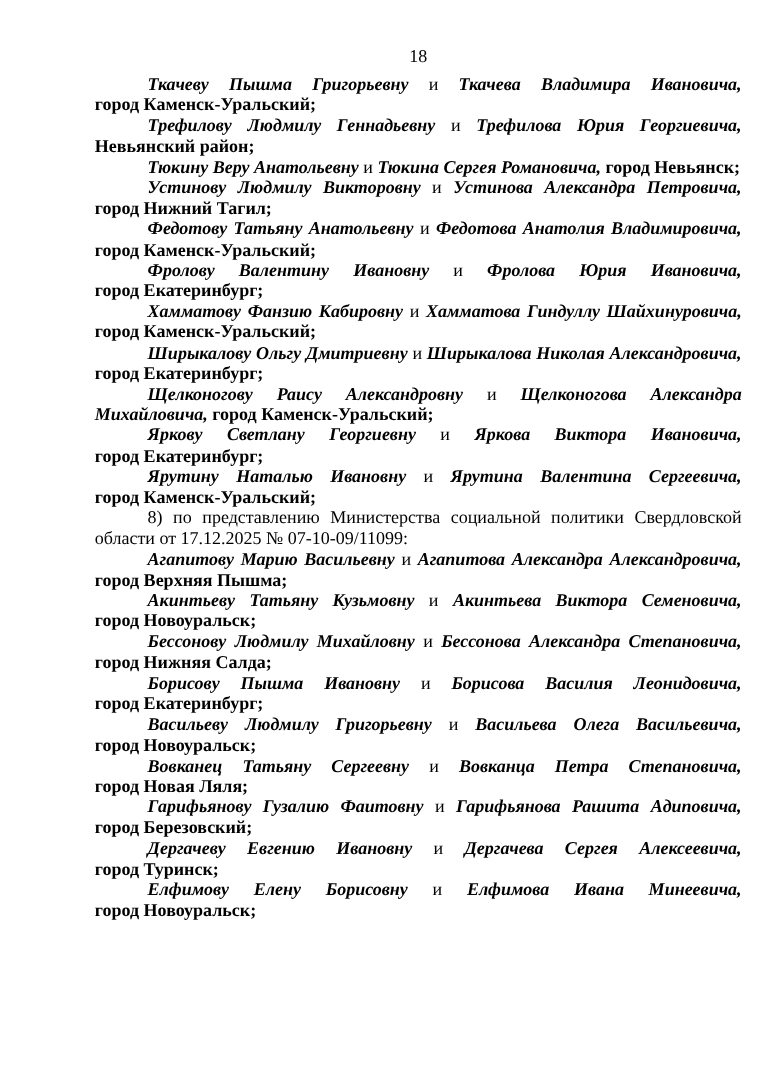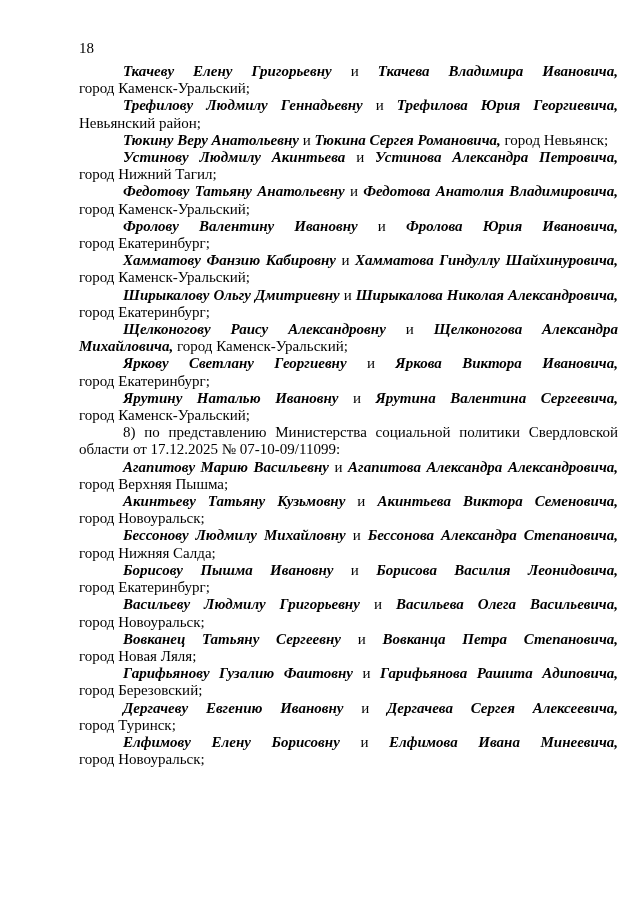--- a/index.html
+++ b/index.html
@@ -15,51 +15,52 @@
     color: #000000;
   }
   .sheet {
     box-sizing: border-box;
     width: 640px;
     height: 905px;
     padding: 40px 22px 0 79px;
     background: #ffffff;
   }
   .pageno {
-    text-align: left;
+    text-align: center;
     font-size: 15px;
     line-height: 17px;
     margin: 0 0 6px 0;
   }
   .entries p {
     margin: 0;
     font-size: 15px;
     line-height: 17.2px;
     text-align: justify;
     text-indent: 44px;
     hyphens: none;
   }
   .name {
     font-weight: bold;
     font-style: italic;
   }
   .loc {
     white-space: nowrap;
+    font-weight: bold;
   }
 </style>
 </head>
 <body>
 
 <main class="sheet">
   <div class="pageno">18</div>
   <section class="entries" id="entries">
-      <p><span class="name">Ткачеву Елену Григорьевну</span> <span>и</span> <span class="name">Ткачева Владимира Ивановича,</span> <span class="loc">город Каменск-Уральский;</span></p>
+      <p><span class="name">Ткачеву Пышма Григорьевну</span> <span>и</span> <span class="name">Ткачева Владимира Ивановича,</span> <span class="loc">город Каменск-Уральский;</span></p>
       <p><span class="name">Трефилову Людмилу Геннадьевну</span> <span>и</span> <span class="name">Трефилова Юрия Георгиевича,</span> <span class="loc">Невьянский район;</span></p>
       <p><span class="name">Тюкину Веру Анатольевну</span> <span>и</span> <span class="name">Тюкина Сергея Романовича,</span> <span class="loc">город Невьянск;</span></p>
-      <p><span class="name">Устинову Людмилу Акинтьева</span> <span>и</span> <span class="name">Устинова Александра Петровича,</span> <span class="loc">город Нижний Тагил;</span></p>
+      <p><span class="name">Устинову Людмилу Викторовну</span> <span>и</span> <span class="name">Устинова Александра Петровича,</span> <span class="loc">город Нижний Тагил;</span></p>
       <p><span class="name">Федотову Татьяну Анатольевну</span> <span>и</span> <span class="name">Федотова Анатолия Владимировича,</span> <span class="loc">город Каменск-Уральский;</span></p>
       <p><span class="name">Фролову Валентину Ивановну</span> <span>и</span> <span class="name">Фролова Юрия Ивановича,</span> <span class="loc">город Екатеринбург;</span></p>
       <p><span class="name">Хамматову Фанзию Кабировну</span> <span>и</span> <span class="name">Хамматова Гиндуллу Шайхинуровича,</span> <span class="loc">город Каменск-Уральский;</span></p>
       <p><span class="name">Ширыкалову Ольгу Дмитриевну</span> <span>и</span> <span class="name">Ширыкалова Николая Александровича,</span> <span class="loc">город Екатеринбург;</span></p>
       <p><span class="name">Щелконогову Раису Александровну</span> <span>и</span> <span class="name">Щелконогова Александра Михайловича,</span> <span class="loc">город Каменск-Уральский;</span></p>
       <p><span class="name">Яркову Светлану Георгиевну</span> <span>и</span> <span class="name">Яркова Виктора Ивановича,</span> <span class="loc">город Екатеринбург;</span></p>
       <p><span class="name">Ярутину Наталью Ивановну</span> <span>и</span> <span class="name">Ярутина Валентина Сергеевича,</span> <span class="loc">город Каменск-Уральский;</span></p>
       <p><span>8) по представлению Министерства социальной политики Свердловской области от 17.12.2025 № 07-10-09/11099:</span></p>
       <p><span class="name">Агапитову Марию Васильевну</span> <span>и</span> <span class="name">Агапитова Александра Александровича,</span> <span class="loc">город Верхняя Пышма;</span></p>
       <p><span class="name">Акинтьеву Татьяну Кузьмовну</span> <span>и</span> <span class="name">Акинтьева Виктора Семеновича,</span> <span class="loc">город Новоуральск;</span></p>

